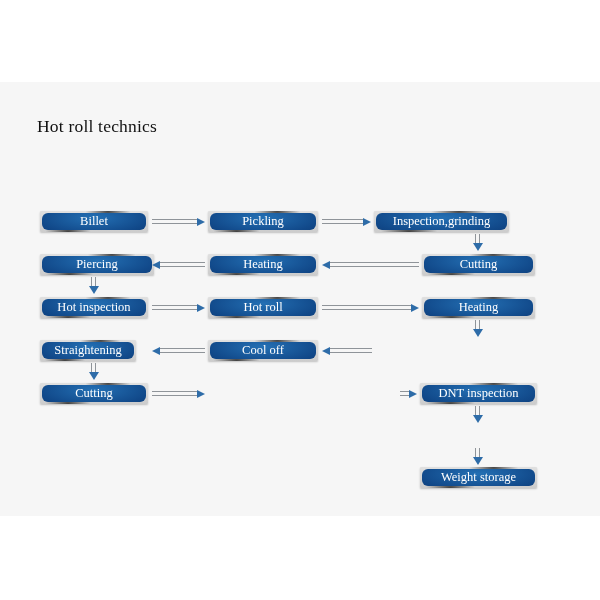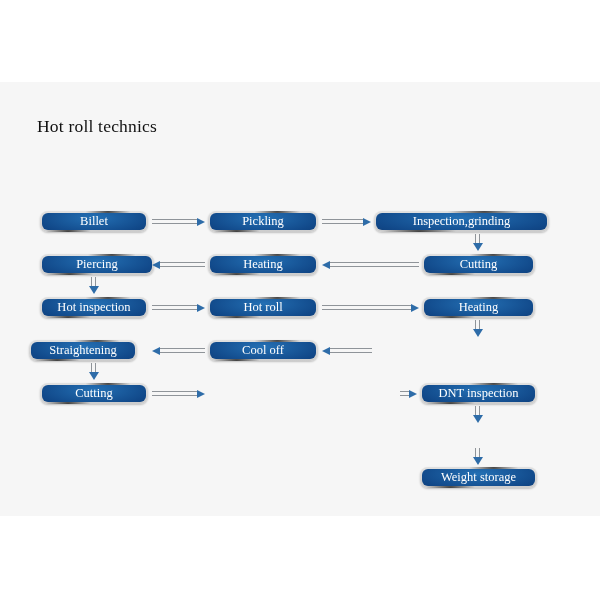--- a/index.html
+++ b/index.html
@@ -7,21 +7,21 @@
     position:relative;width:600px;height:600px;margin:0 auto;
     font-family:Liberation Serif, serif;background:#ffffff;overflow:hidden;
   }
   .panel{position:absolute;left:0;top:82px;width:600px;height:434px;background:#f6f6f6;}
   .title{
     position:absolute;left:37px;top:116px;font-size:17.5px;color:#111;
     letter-spacing:0.2px;
   }
   
   .node{
-    position:absolute;height:21px;box-sizing:border-box;border-radius:8px;padding:2px;
+    position:absolute;height:21px;box-sizing:border-box;border-radius:1px;padding:2px;
     background:
       radial-gradient(ellipse 38% 130% at 63% 0%, rgba(40,40,40,.85) 0%, rgba(60,60,60,0) 55%),
       radial-gradient(ellipse 38% 130% at 26% 100%, rgba(40,40,40,.85) 0%, rgba(60,60,60,0) 55%),
       linear-gradient(#e0e0e0,#cccccc);
     box-shadow:0 1px 2px rgba(0,0,0,.22);
   }
   .node-inner{
     width:100%;height:100%;border-radius:6px;display:flex;align-items:center;justify-content:center;
     background:radial-gradient(ellipse 95% 170% at 50% 28%, #2470b4 0%, #11498a 55%, #0a2f63 100%);
     color:#fff;font-size:12.5px;white-space:nowrap;overflow:hidden;
@@ -55,21 +55,21 @@
     <div class="shaft"></div>
       <div class="head-r"></div>
   </div>
   <div class="node" style="left:208px;top:211px;width:110px">
     <div class="node-inner">Pickling</div>
   </div>
   <div class="ar" style="left:322px;top:217px;width:49px">
     <div class="shaft"></div>
       <div class="head-r"></div>
   </div>
-  <div class="node" style="left:374px;top:211px;width:175px">
+  <div class="node" style="left:374px;top:211px;width:135px">
     <div class="node-inner">Inspection,grinding</div>
   </div>
   <div class="av" style="left:472px;top:234px">
     <div class="shaft"></div>
       <div class="head-d"></div>
   </div>
 
   <div class="node" style="left:40px;top:254px;width:114px">
     <div class="node-inner">Piercing</div>
   </div>
@@ -107,21 +107,21 @@
       <div class="head-r"></div>
   </div>
   <div class="node" style="left:422px;top:297px;width:113px">
     <div class="node-inner">Heating</div>
   </div>
   <div class="av" style="left:472px;top:320px">
     <div class="shaft"></div>
       <div class="head-d"></div>
   </div>
 
-  <div class="node" style="left:29px;top:340px;width:108px">
+  <div class="node" style="left:40px;top:340px;width:96px">
     <div class="node-inner">Straightening</div>
   </div>
   <div class="ar" style="left:152px;top:346px;width:53px">
     <div class="head-l"></div>
       <div class="shaft"></div>
   </div>
   <div class="node" style="left:208px;top:340px;width:110px">
     <div class="node-inner">Cool off</div>
   </div>
   <div class="ar" style="left:322px;top:346px;width:50px">

